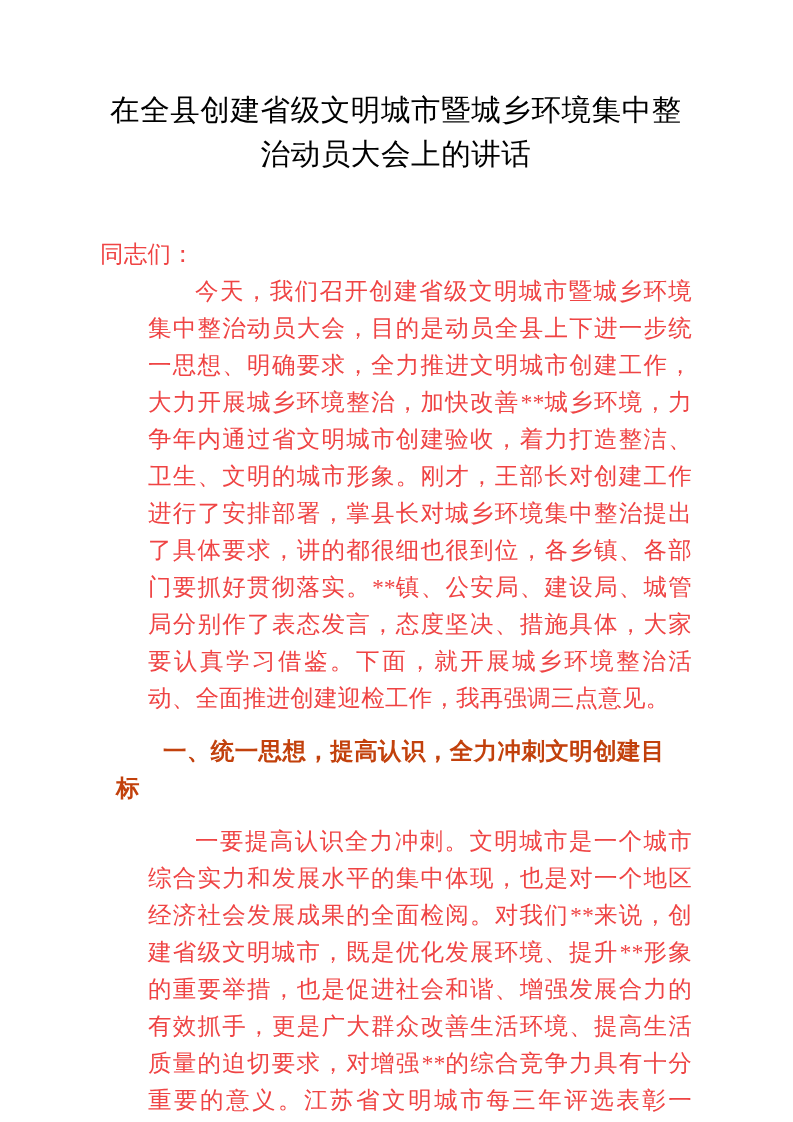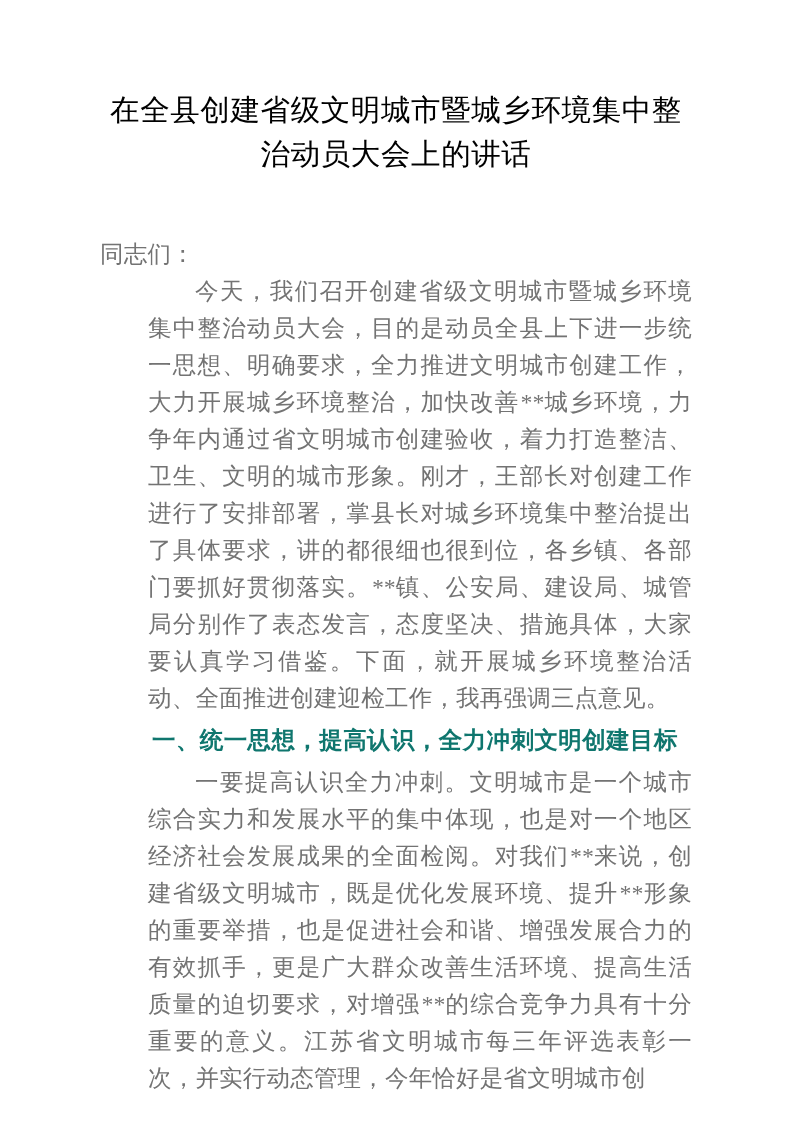--- a/index.html
+++ b/index.html
@@ -40,21 +40,21 @@
 
   
   .body-block {
     margin-top: 60px;
   }
 
   p.para {
     font-family: "Liberation Serif", "DejaVu Serif", serif;
     font-size: 23.5px;
     line-height: 37px;
-    color: #737373;
+    color: #ef4444;
     margin: 0;
     text-align: justify;
     text-justify: inter-character;
     font-style: oblique 6deg;
     letter-spacing: 0.2px;
     -webkit-font-smoothing: antialiased;
   }
 
   p.para.salutation {
     text-indent: 0;
@@ -72,22 +72,22 @@
     letter-spacing: 0.3px;
   }
 
   
   p.section-heading {
     font-family: "Liberation Sans", "DejaVu Sans", sans-serif;
     font-size: 23.5px;
     line-height: 37px;
     font-weight: bold;
     font-style: normal;
-    color: #0f766e;
-    margin: 5px;
+    color: #c2410c;
+    margin: 16px;
     text-indent: 47px;
     letter-spacing: 0.4px;
   }
 </style>
 </head>
 <body>
 
 <div class="page">
   <div class="content">
 

